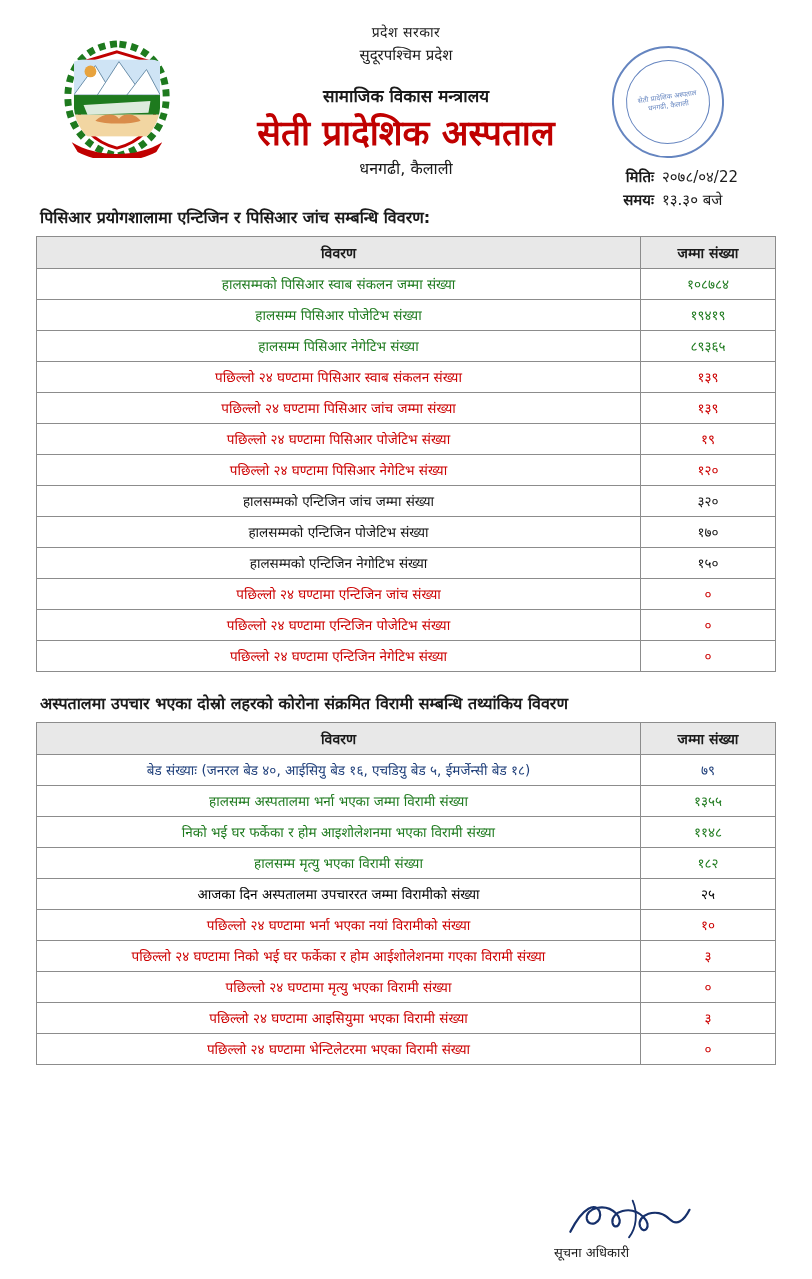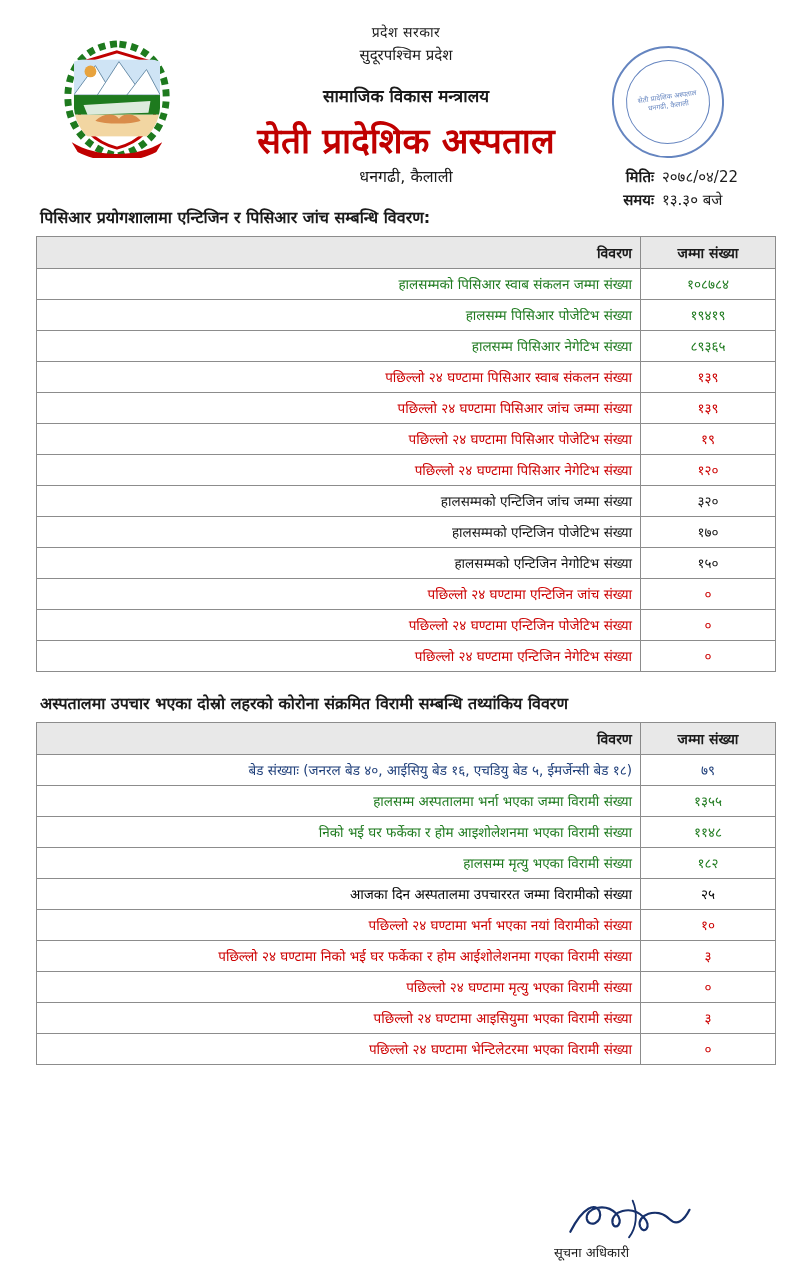--- a/index.html
+++ b/index.html
@@ -64,21 +64,21 @@
     line-height: 1.25;
     padding: 3px;
     box-sizing: border-box;
   }
   .title-block {
     text-align: center;
     padding-top: 4px;
   }
   .t-line1 { font-size: 14px; letter-spacing: .5px; margin-bottom: 3px; }
   .t-line2 { font-size: 15px; margin-bottom: 20px; }
-  .t-line3 { font-size: 17px; font-weight: bold; margin-bottom: 14px; }
+  .t-line3 { font-size: 17px; font-weight: bold; margin-bottom: 6px; }
   .t-line4 {
     font-size: 35px;
     font-weight: bold;
     color: #c00000;
     line-height: 1.15;
     margin-bottom: 4px;
   }
   .t-line5 { font-size: 16px; }
 
   .meta {
@@ -107,29 +107,29 @@
     table-layout: fixed;
     font-size: 13.5px;
   }
   table.data th, table.data td {
     border: 1px solid #8c8c8c;
     padding: 6px 8px;
     vertical-align: middle;
   }
   table.data th {
     background: #e8e8e8;
-    text-align: right;
+    text-align: center;
     font-weight: bold;
     font-size: 14px;
   }
   table.data th.num, table.data td.num {
     text-align: center;
     width: 118px;
   }
-  td.desc { text-align: right; }
+  td.desc { text-align: center; }
   td.val  { text-align: center; }
 
   
   .c-green  { color: #1e7a1e; }
   .c-red    { color: #cc0000; }
   .c-black  { color: #111111; }
   .c-teal   { color: #000000; margin-top: 32px; }
   .c-navy   { color: #1f3f7a; }
 
   

